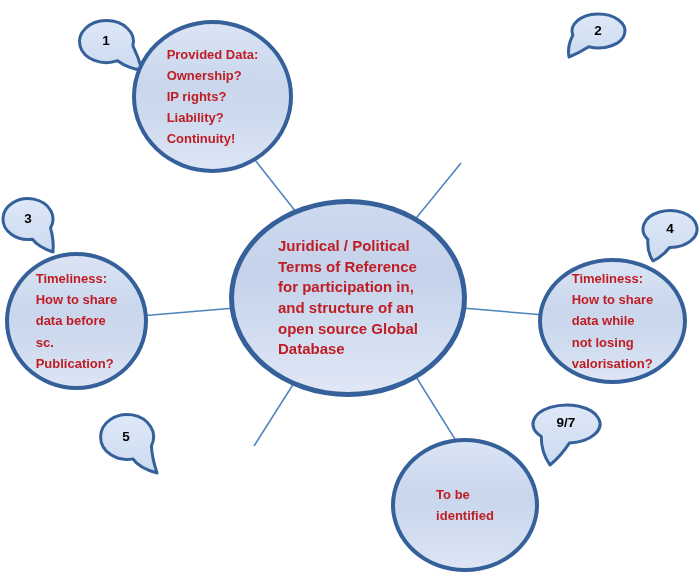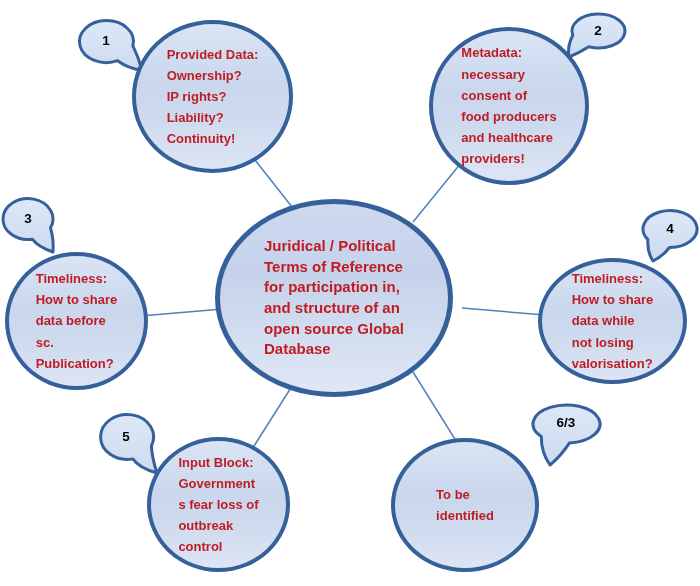--- a/index.html
+++ b/index.html
@@ -49,75 +49,60 @@
     <line x1="413" y1="372" x2="458" y2="444" stroke="#4f81bd" stroke-width="1.5"></line>
 
     <path d="M 132.9,45.8 A 27 21 0 1 0 117.6,60.7 Q 128,68.5 142,70 Q 138.5,57 132.9,45.8 Z" fill="url(#calloutGrad)" stroke="#35609a" stroke-width="3" stroke-linejoin="round"></path>
     <path d="M 588.8,46.8 A 26.5 17 0 1 0 572.8,35.2 Q 567,46 569,57 Q 579,53 588.8,46.8 Z" fill="url(#calloutGrad)" stroke="#35609a" stroke-width="3" stroke-linejoin="round"></path>
     <path d="M 50.5,227.9 A 25 20.5 0 1 0 32.4,239.2 Q 38,247 53,252 Q 54,240 50.5,227.9 Z" fill="url(#calloutGrad)" stroke="#35609a" stroke-width="3" stroke-linejoin="round"></path>
     <path d="M 669.5,247.5 A 27 18.5 0 1 0 647.9,239.6 Q 647,252 653,261 Q 663,256 669.5,247.5 Z" fill="url(#calloutGrad)" stroke="#35609a" stroke-width="3" stroke-linejoin="round"></path>
     <path d="M 151.4,445.9 A 26.5 22.5 0 1 0 132.9,458.9 Q 139,468 157,473 Q 152,458 151.4,445.9 Z" fill="url(#calloutGrad)" stroke="#35609a" stroke-width="3" stroke-linejoin="round"></path>
     <path d="M 569.5,442.9 A 33.5 19 0 1 0 541.3,436.5 Q 541,452 550,465 Q 561,456 569.5,442.9 Z" fill="url(#calloutGrad)" stroke="#35609a" stroke-width="3" stroke-linejoin="round"></path>
   </svg>
 
-  <div class="node central" style="left:215px;top:199px;width:238px;height:198px">
+  <div class="node central" style="left:229px;top:199px;width:238px;height:198px">
     <div class="node-text">Juridical / Political
 Terms of Reference
 for participation in,
 and structure of an
 open source Global
 Database</div>
   </div>
 
   <div class="node" style="left:132px;top:20px;width:161px;height:153px">
     <div class="node-text">Provided Data:
 Ownership?
 IP rights?
 Liability?
 Continuity!</div>
   </div>
 
-  <div class="node" style="left:429px;top:27px;width:160px;height:158px">
-    <div class="node-text">Metadata:
-necessary
-consent of
-food producers
-and healthcare
-providers!</div>
-  </div>
 
   <div class="node" style="left:5px;top:252px;width:143px;height:138px">
     <div class="node-text">Timeliness:
 How to share
 data before
 sc.
 Publication?</div>
   </div>
 
   <div class="node" style="left:538px;top:258px;width:149px;height:126px">
     <div class="node-text">Timeliness:
 How to share
 data while
 not losing
 valorisation?</div>
   </div>
 
-  <div class="node" style="left:147px;top:437px;width:143px;height:135px">
-    <div class="node-text">Input Block:
-Government
-s fear loss of
-outbreak
-control</div>
-  </div>
 
   <div class="node" style="left:391px;top:438px;width:148px;height:134px">
     <div class="node-text">To be
 identified</div>
   </div>
 
   <div class="co-num" style="left:106px;top:41px">1</div>
   <div class="co-num" style="left:598px;top:31px">2</div>
   <div class="co-num" style="left:28px;top:219px">3</div>
   <div class="co-num" style="left:670px;top:229px">4</div>
   <div class="co-num" style="left:126px;top:437px">5</div>
-  <div class="co-num" style="left:566px;top:423px">6/3</div>
+  <div class="co-num" style="left:566px;top:423px">9/7</div>
 
 </div>
 
 </body></html>

